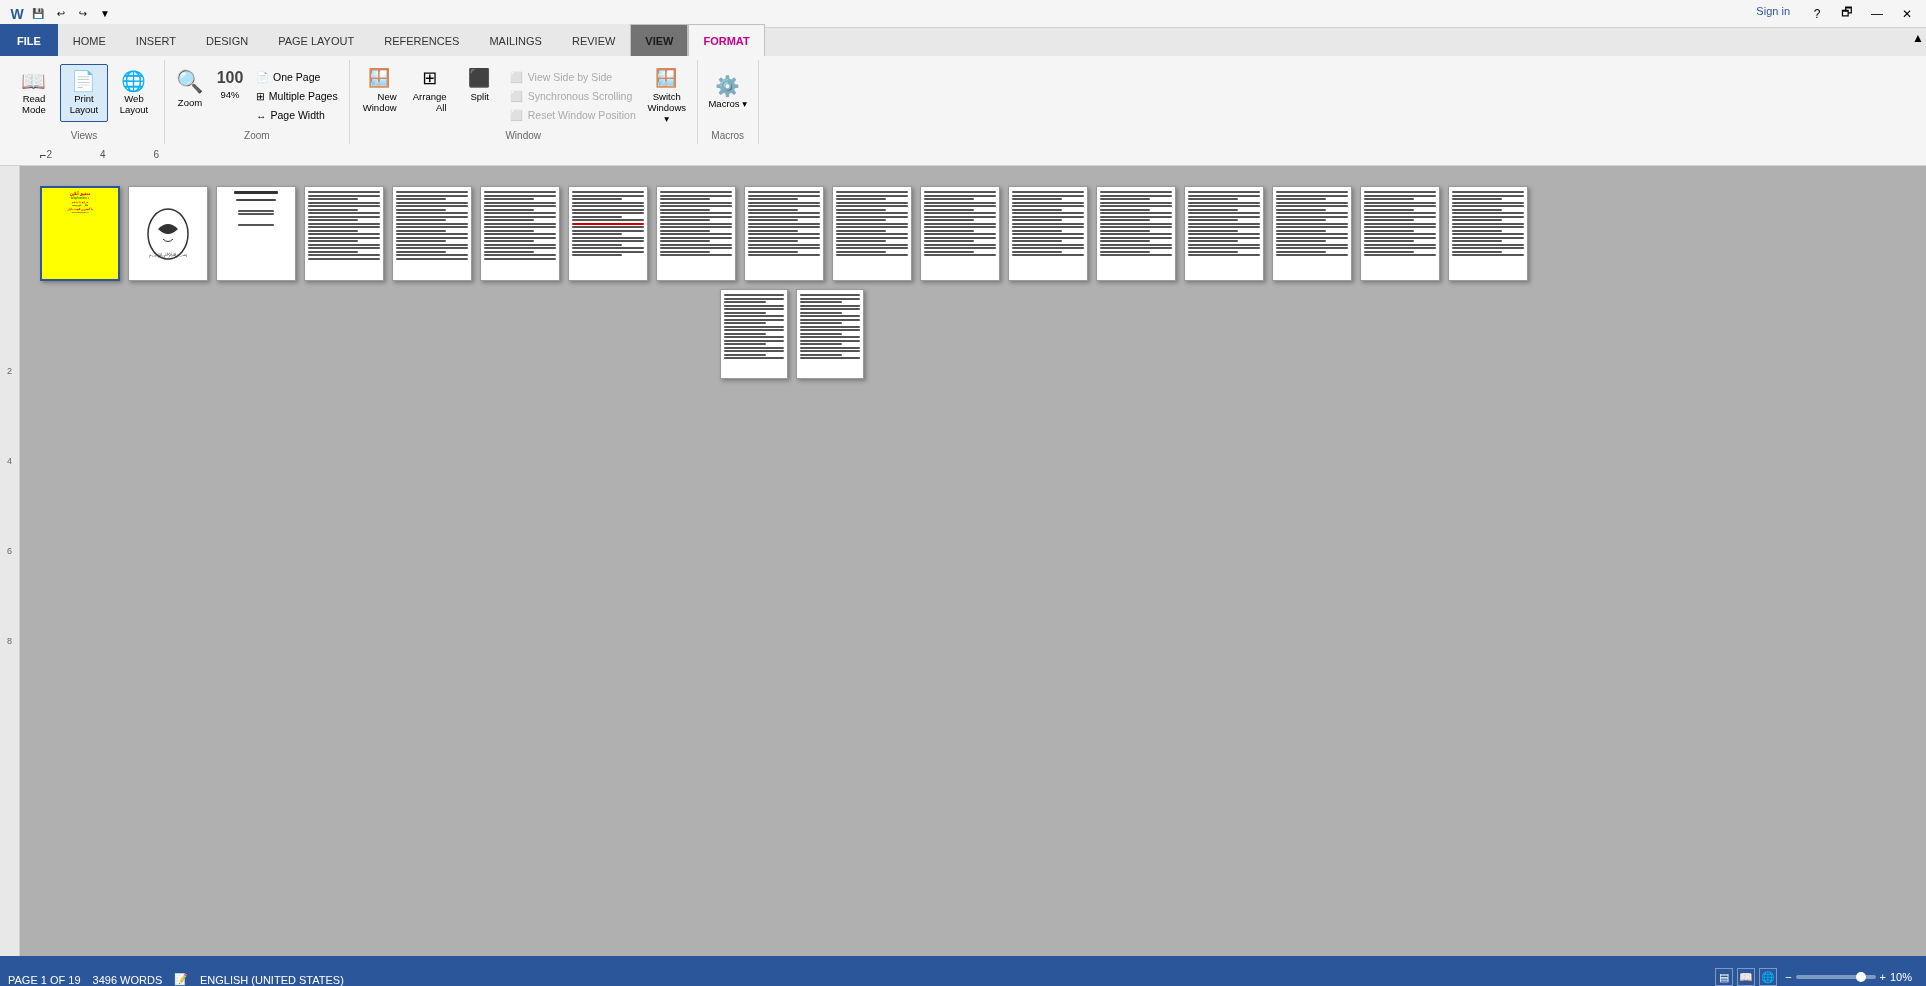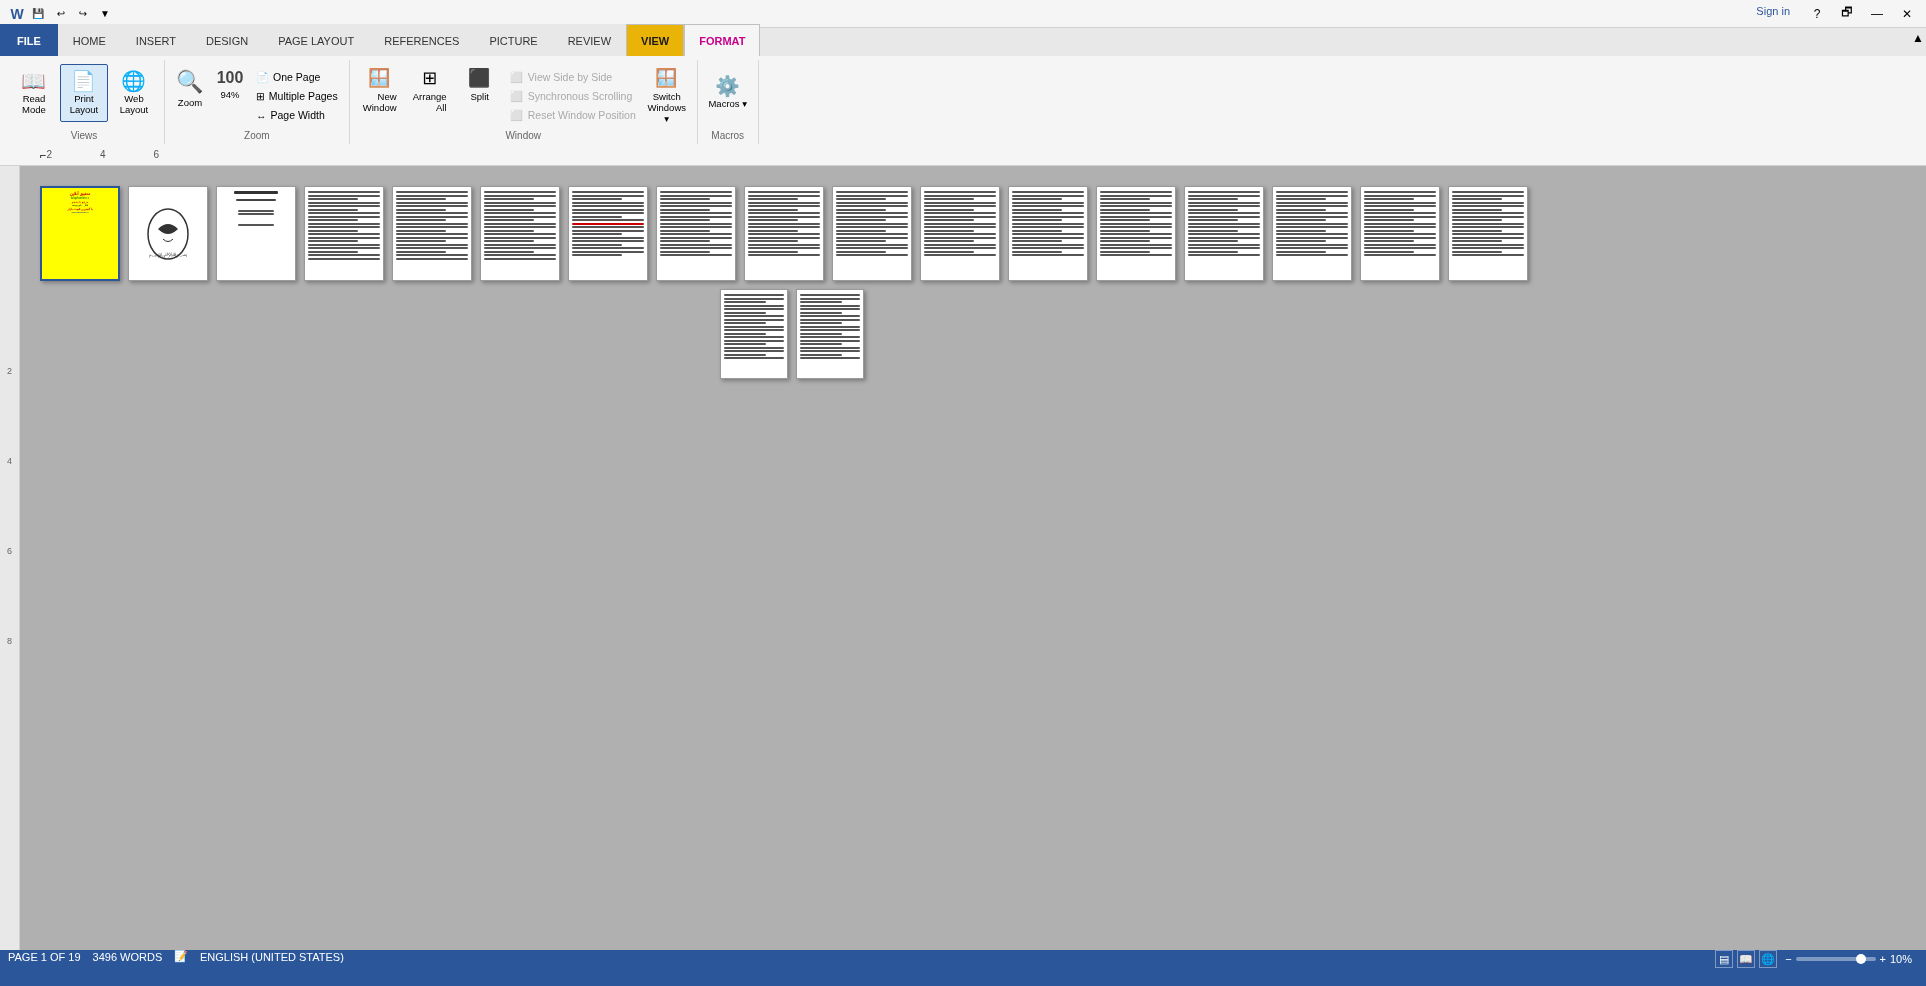--- a/index.html
+++ b/index.html
@@ -35,21 +35,21 @@
       font-size: 11px;
       cursor: pointer;
       border: 1px solid transparent;
       border-bottom: none;
       background: #e8e8e8;
       color: #333;
       height: 32px;
       display: flex;
       align-items: center;
     }
-    .tab.active { background: #eab308; border-color: #c0c0c0; font-weight: 600; color: #1a1a1a; margin-top: 16px; }
+    .tab.active { background: #737373; border-color: #c0c0c0; font-weight: 600; color: #1a1a1a; margin-top: 16px; }
     .tab.file { background: #2b579a; color: white; padding: 5px 16px; font-weight: 600; }
     .tab.format { background: #f5f5f5; color: #c6008b; font-weight: 600; border-color: #c0c0c0; }
 
     
     #ribbon-content {
       display: flex;
       align-items: stretch;
       padding: 4px 0 0 4px;
       height: 88px;
       background: #f5f5f5;
@@ -291,25 +291,25 @@
       width: 100%;
       height: 100%;
     }
     .fl { height: 2px; background: #555; border-radius: 1px; }
     .fl.short { width: 70%; }
     .fl.shorter { width: 50%; }
     .fl.title { height: 3px; background: #333; width: 60%; margin: 0 auto 3px; }
 
     
     #status-bar {
-      height: 36px;
+      height: 30px;
       background: #2b579a;
       color: white;
       display: flex;
-      align-items: flex-start;
+      align-items: flex-end;
       padding: 0 8px;
       font-size: 11px;
       justify-content: space-between;
     }
     #status-bar .left { display: flex; align-items: center; gap: 12px; }
     #status-bar .right { display: flex; align-items: center; gap: 8px; }
     .status-item { cursor: pointer; }
     .zoom-controls { display: flex; align-items: center; gap: 4px; }
     .zoom-slider { width: 80px; height: 4px; background: rgba(255,255,255,0.4); border-radius: 2px; cursor: pointer; }
     .zoom-thumb { width: 10px; height: 10px; background: white; border-radius: 50%; margin-top: -3px; margin-left: 75%; }
@@ -340,21 +340,21 @@
   </div>
 </div>
 
 <div id="tab-bar">
   <div class="tab file">FILE</div>
   <div class="tab">HOME</div>
   <div class="tab">INSERT</div>
   <div class="tab">DESIGN</div>
   <div class="tab">PAGE LAYOUT</div>
   <div class="tab">REFERENCES</div>
-  <div class="tab">PICTURE</div>
+  <div class="tab">MAILINGS</div>
   <div class="tab">REVIEW</div>
   <div class="tab active">VIEW</div>
   <div class="tab format">FORMAT</div>
   <div class="collapse-ribbon">▲</div>
 </div>
 
 <div id="ribbon-content">
 
   <div class="ribbon-group">
     <div class="ribbon-group-content">

